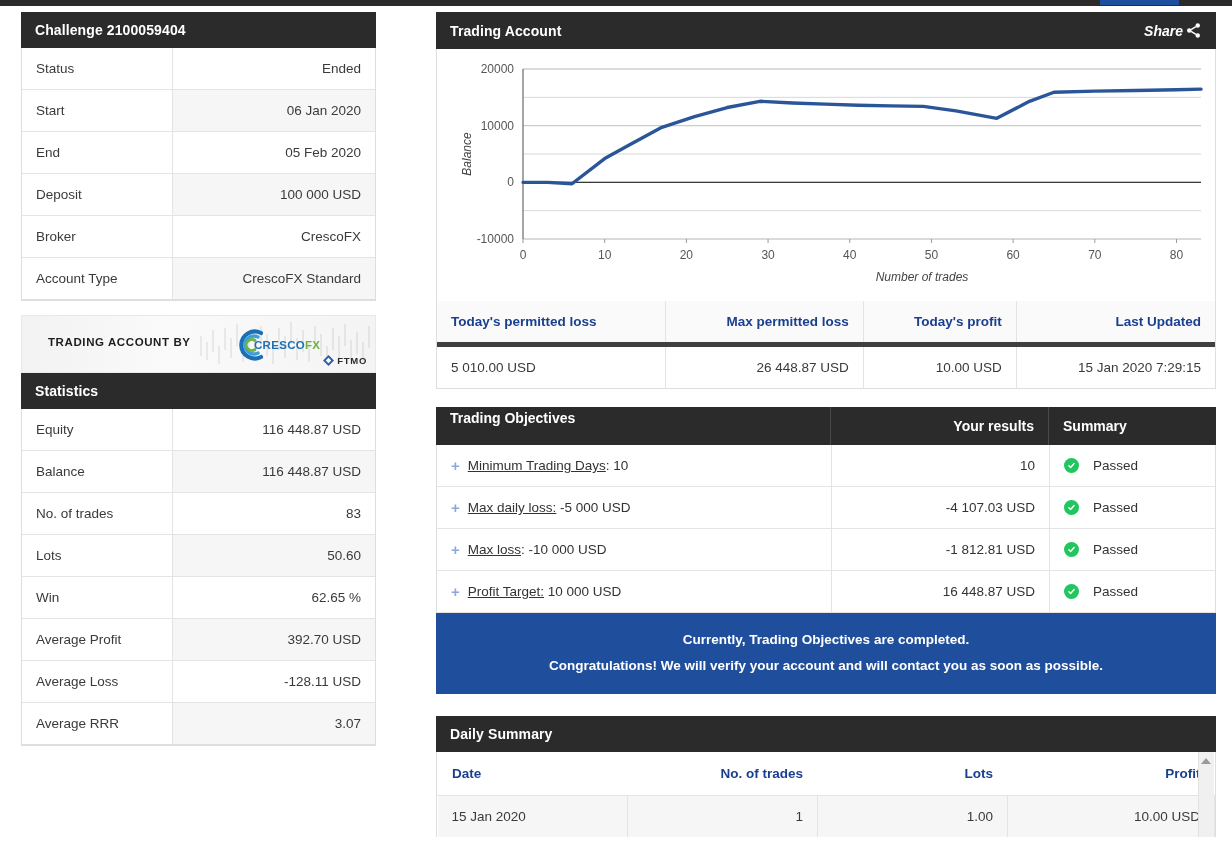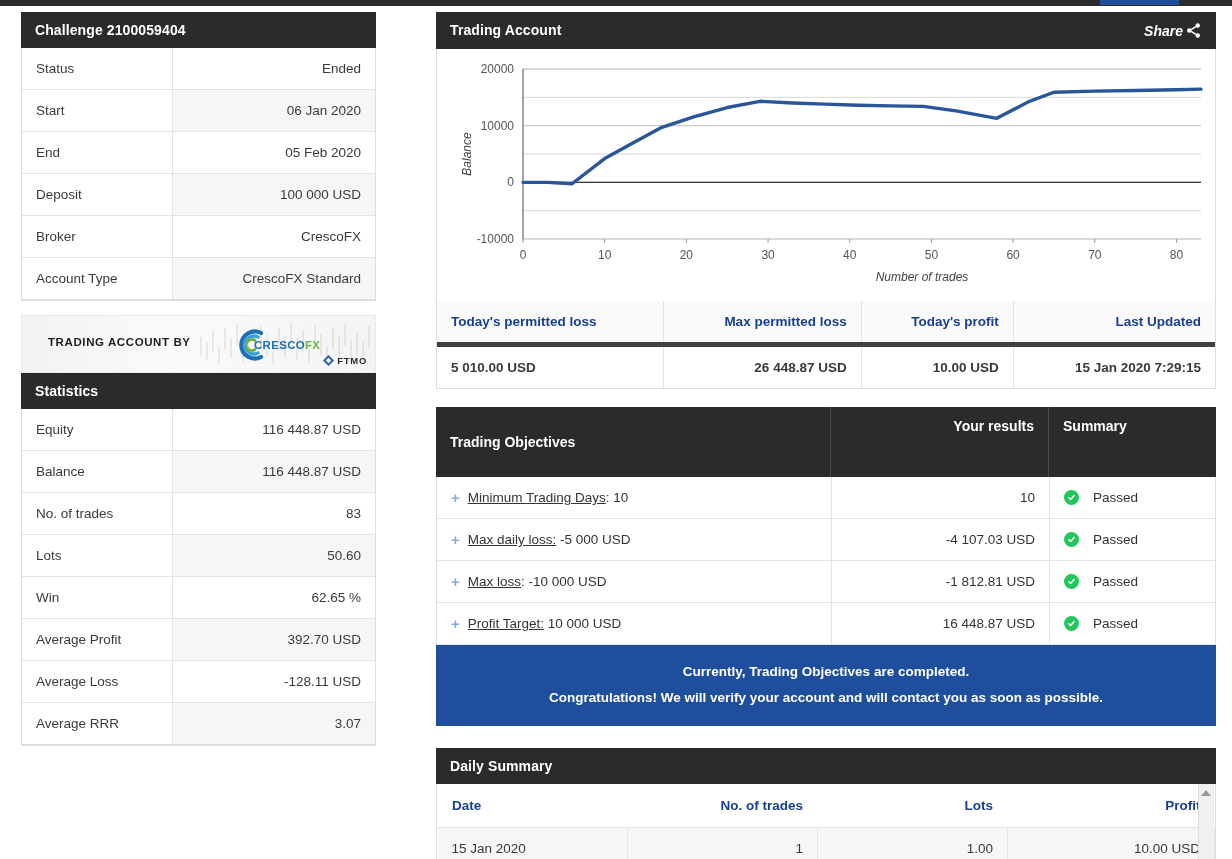--- a/index.html
+++ b/index.html
@@ -22,21 +22,21 @@
   
   .col-left { position:absolute; left:21px; top:6px; width:355px; }
   .col-right { position:absolute; left:436px; top:6px; width:780px; }
 
   
   .panel { background:#fff; border:1px solid #dedede; border-top:none; }
   .panel-head {
     background:#2b2b2b; color:#fff;
     font-weight:bold; font-size:14px;
     padding:10px 14px;
-    display:flex; align-items:flex-start; justify-content:space-between;
+    display:flex; align-items:flex-end; justify-content:space-between;
   }
   .panel-head .title { letter-spacing:.1px; }
 
   
   table.kv { width:100%; border-collapse:collapse; }
   table.kv tr { border-bottom:1px solid #e4e4e4; }
   table.kv tr:last-child { border-bottom:1px solid #dedede; }
   table.kv td { padding:13px 14px; font-size:13.5px; color:#3a3a3a; }
   table.kv td.k { width:150px; border-right:1px solid #e4e4e4; background:#fff; }
   table.kv td.v { text-align:right; }
@@ -78,29 +78,28 @@
     color:#1a3f8f; font-size:13.5px; font-weight:bold;
     text-align:right; padding:13px 14px;
     border-right:1px solid #e4e4e4; border-bottom:5px solid #404040;
     background:#fafafa;
   }
   table.strip th:first-child { text-align:left; }
   table.strip th:last-child { border-right:none; }
   table.strip td {
     font-size:13.5px; text-align:right; padding:13px 14px; color:#3a3a3a;
     border-right:1px solid #e4e4e4;
-    font-weight:bold;
   }
   table.strip td:first-child { text-align:left; }
   table.strip td:last-child { border-right:none; }
 
   
   .obj-wrap { margin-top:18px; }
   .obj-head { display:flex; background:#2b2b2b; color:#fff; font-weight:bold; font-size:14px; }
-  .obj-head .h1 { flex:0 0 394px; padding:27px 14px; }
+  .obj-head .h1 { flex:0 0 394px; padding:3px 14px; }
   .obj-head .h2 { flex:0 0 218px; padding:11px 14px; text-align:right; border-left:1px solid #4a4a4a;}
   .obj-head .h3 { flex:1; padding:11px 14px; border-left:1px solid #4a4a4a;}
   .obj-row { display:flex; border-bottom:1px solid #e4e4e4; border-left:1px solid #dedede; border-right:1px solid #dedede; background:#fff; }
   .obj-row .c1 { flex:0 0 394px; padding:13px 14px; font-size:13.5px; display:flex; align-items:center; gap:8px;}
   .obj-row .c2 { flex:0 0 218px; padding:13px 14px; font-size:13.5px; text-align:right; border-left:1px solid #e4e4e4;}
   .obj-row .c3 { flex:1; padding:13px 14px; font-size:13.5px; border-left:1px solid #e4e4e4; display:flex; align-items:center; gap:14px;}
   .plus { color:#8fa9d6; font-size:15px; font-weight:bold; line-height:1; cursor:pointer; }
   .obj-label u { text-decoration:underline; }
   .check {
     width:15px; height:15px; border-radius:50%; background:#22c55e;

